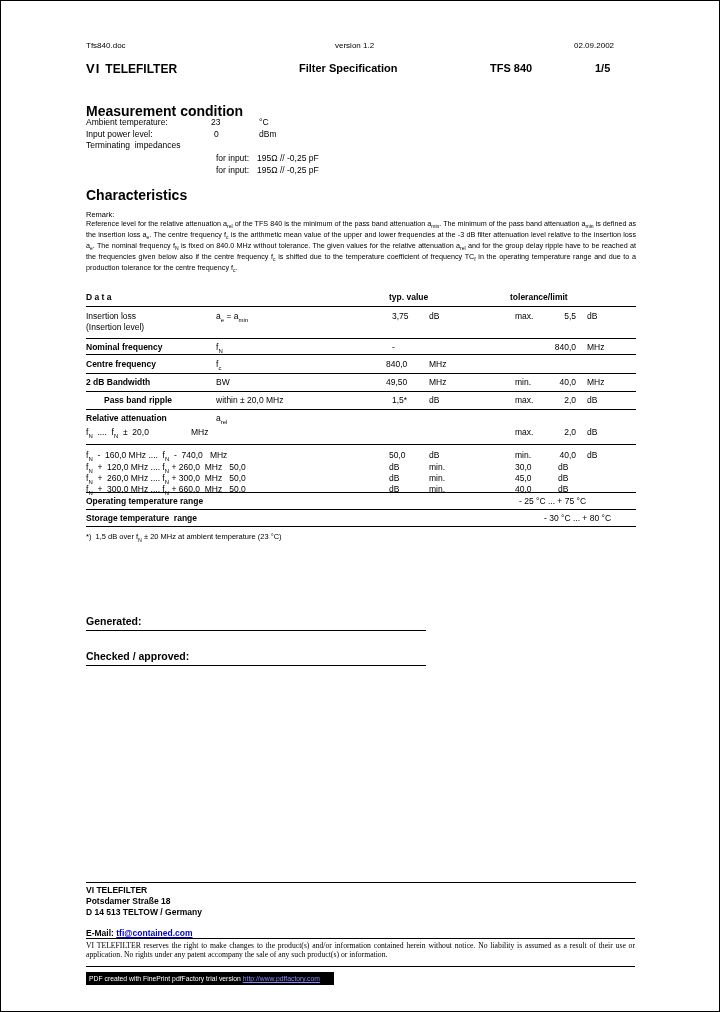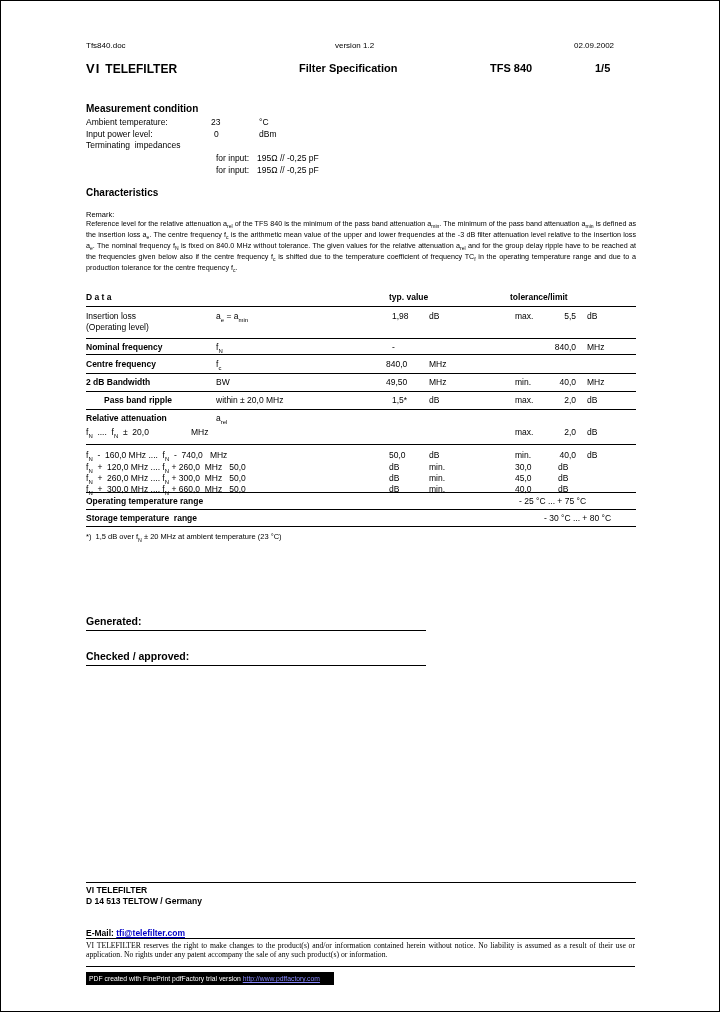--- a/index.html
+++ b/index.html
@@ -6,21 +6,21 @@
   .page{
     position:relative;width:720px;height:1012px;margin:0 auto;
     background:#ffffff;border:1px solid #000;box-sizing:border-box;
     font-family:"Liberation Sans",sans-serif;color:#000;overflow:hidden;
   }
   .abs{position:absolute;}
   .meta{font-size:8px;white-space:pre;text-align:center;}
   .company{font-size:12px;font-weight:bold;white-space:pre;}
   .vi{font-weight:bold;font-size:13px;letter-spacing:1px;margin-right:5px;}
   .doctitle{font-size:11px;font-weight:bold;white-space:pre;}
-  .h{font-size:10px;font-weight:bold;white-space:pre;}
+  .h{font-size:14px;font-weight:bold;white-space:pre;}
   .small{font-size:7.5px;white-space:pre;}
   .remark{font-size:7.2px;line-height:7.5px;text-align:justify;}
   .cell{position:absolute;font-size:8.5px;line-height:10px;white-space:pre;}
   .cell.b{font-weight:bold;}
   .cell.r{text-align:right;}
   sub{font-size:70%;}
   .rule{position:absolute;left:0;width:100%;height:0;border-top:1px solid #000;}
   .sign{font-size:10.5px;font-weight:bold;width:340px;height:15px;border-bottom:1px solid #000;}
   .hrline{height:0;border-top:1px solid #000;}
   .fl{font-size:8.5px;font-weight:bold;line-height:11px;white-space:pre;}
@@ -69,26 +69,26 @@
   <div class="abs h" style="left:85px;top:186px">Characteristics</div>
   <div class="abs small" style="left:85px;top:209px">Remark:</div>
   <div class="abs remark" id="remark" style="left:85px;top:219px;width:550px">Reference level for the relative attenuation a<sub>rel</sub> of the TFS 840 is the minimum of the pass band attenuation a<sub>min</sub>. The minimum of the pass band attenuation a<sub>min</sub> is defined as the insertion loss a<sub>e</sub>. The centre frequency f<sub>c</sub> is the arithmetic mean value of the upper and lower frequencies at the -3 dB filter attenuation level relative to the insertion loss a<sub>e</sub>. The nominal frequency f<sub>N</sub> is fixed on 840.0 MHz without tolerance. The given values for the relative attenuation a<sub>rel</sub> and for the group delay ripple have to be reached at the frequencies given below also if the centre frequency f<sub>c</sub> is shifted due to the temperature coefficient of frequency TC<sub>f</sub> in the operating temperature range and due to a production tolerance for the centre frequency f<sub>c</sub>.</div>
 
   <div class="abs" id="spec-table" style="left:85px;top:288px;width:550px;height:238px">
       <span class="cell b" style="left: 0px; top: 3px;">D a t a</span>
       <span class="cell b" style="left: 303px; top: 3px;">typ. value</span>
       <span class="cell b" style="left: 424px; top: 3px;">tolerance/limit</span>
       <span class="cell" style="left: 0px; top: 22px;">Insertion loss</span>
       <span class="cell" style="left: 130px; top: 22px;">a<sub>e</sub> = a<sub>min</sub></span>
-      <span class="cell" style="left: 306px; top: 22px;">1,98</span>
+      <span class="cell" style="left: 306px; top: 22px;">3,75</span>
       <span class="cell" style="left: 343px; top: 22px;">dB</span>
       <span class="cell" style="left: 429px; top: 22px;">max.</span>
       <span class="cell r" style="left: 462px; top: 22px; width: 28px;">5,5</span>
       <span class="cell" style="left: 501px; top: 22px;">dB</span>
-      <span class="cell" style="left: 0px; top: 33px;">(Operating level)</span>
+      <span class="cell" style="left: 0px; top: 33px;">(Insertion level)</span>
       <span class="cell b" style="left: 0px; top: 53px;">Nominal frequency</span>
       <span class="cell" style="left: 130px; top: 53px;">f<sub>N</sub></span>
       <span class="cell" style="left: 306px; top: 53px;">-</span>
       <span class="cell r" style="left: 462px; top: 53px; width: 28px;">840,0</span>
       <span class="cell" style="left: 501px; top: 53px;">MHz</span>
       <span class="cell b" style="left: 0px; top: 70px;">Centre frequency</span>
       <span class="cell" style="left: 130px; top: 70px;">f<sub>c</sub></span>
       <span class="cell" style="left: 300px; top: 70px;">840,0</span>
       <span class="cell" style="left: 343px; top: 70px;">MHz</span>
       <span class="cell b" style="left: 0px; top: 88px;">2 dB Bandwidth</span>
@@ -150,21 +150,22 @@
     </div>
 
   <div class="abs small" id="footnote" style="left:85px;top:531px">*)  1,5 dB over f<sub>N</sub> ± 20 MHz at ambient temperature (23 °C)</div>
 
   <div class="abs sign" style="left:85px;top:614px"><span>Generated:</span></div>
   <div class="abs sign" style="left:85px;top:649px"><span>Checked / approved:</span></div>
 
   <div class="abs hrline" style="left:85px;top:881px;width:550px"></div>
   <div class="abs" id="footer-lines" style="left:85px;top:884px;width:550px">
       <div class="fl">VI TELEFILTER</div>
+      <div class="fl">Potsdamer Straße 18</div>
       <div class="fl">D 14 513 TELTOW / Germany</div>
     </div>
-  <div class="abs fline" style="left:85px;top:927px"><span>E-Mail: </span><a class="email" style="color: rgb(0, 0, 200);">tfi@telefilter.com</a></div>
+  <div class="abs fline" style="left:85px;top:927px"><span>E-Mail: </span><a class="email" style="color: rgb(0, 0, 200);">tfi@contained.com</a></div>
 
   <div class="abs disclaimer" style="left:85px;top:937px;width:549px"><span>VI TELEFILTER reserves the right to make changes to the product(s) and/or information contained herein without notice.  No liability is assumed as a result of their use or application.  No rights under any patent accompany the sale of any such product(s) or information.</span></div>
 
   <div class="abs watermark" id="watermark" style="left: 85px; top: 971px; background: rgb(0, 0, 0);"><span>PDF created with FinePrint pdfFactory trial version </span><a class="wlink" style="color: rgb(136, 136, 255);">http://www.pdffactory.com</a></div>
 
 </div>
 
 </body></html>

